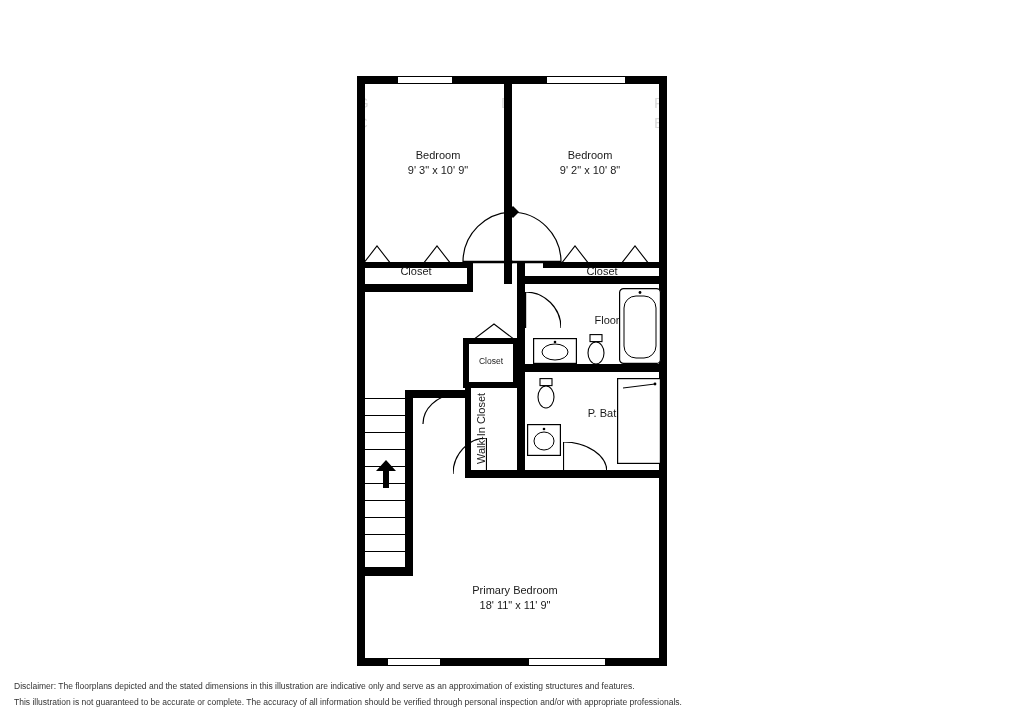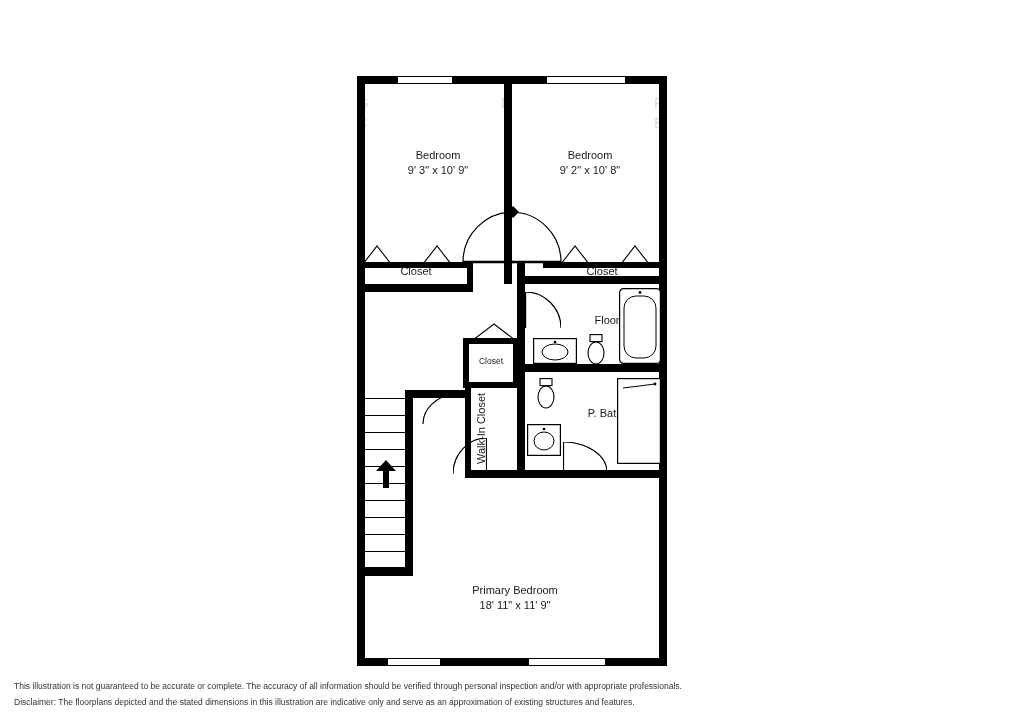--- a/index.html
+++ b/index.html
@@ -365,15 +365,15 @@
   <div class="wall" style="left:0px; top:496px; width:8px; height:94px;"></div>
 
   <div class="room-label" style="left:68px; top:480px; width:180px;margin-top:27px;">
     <span class="nm">Primary Bedroom</span>
     <span class="dim">18' 11" x 11' 9"</span>
   </div>
 
 </div>
 
 <div class="footer">
+  <div>Disclaimer: The floorplans depicted and the stated dimensions in this illustration are indicative only and serve as an approximation of existing structures and features.</div>
   <div>This illustration is not guaranteed to be accurate or complete. The accuracy of all information should be verified through personal inspection and/or with appropriate professionals.</div>
-  <div>Disclaimer: The floorplans depicted and the stated dimensions in this illustration are indicative only and serve as an approximation of existing structures and features.</div>
 </div>
 
 </body></html>

